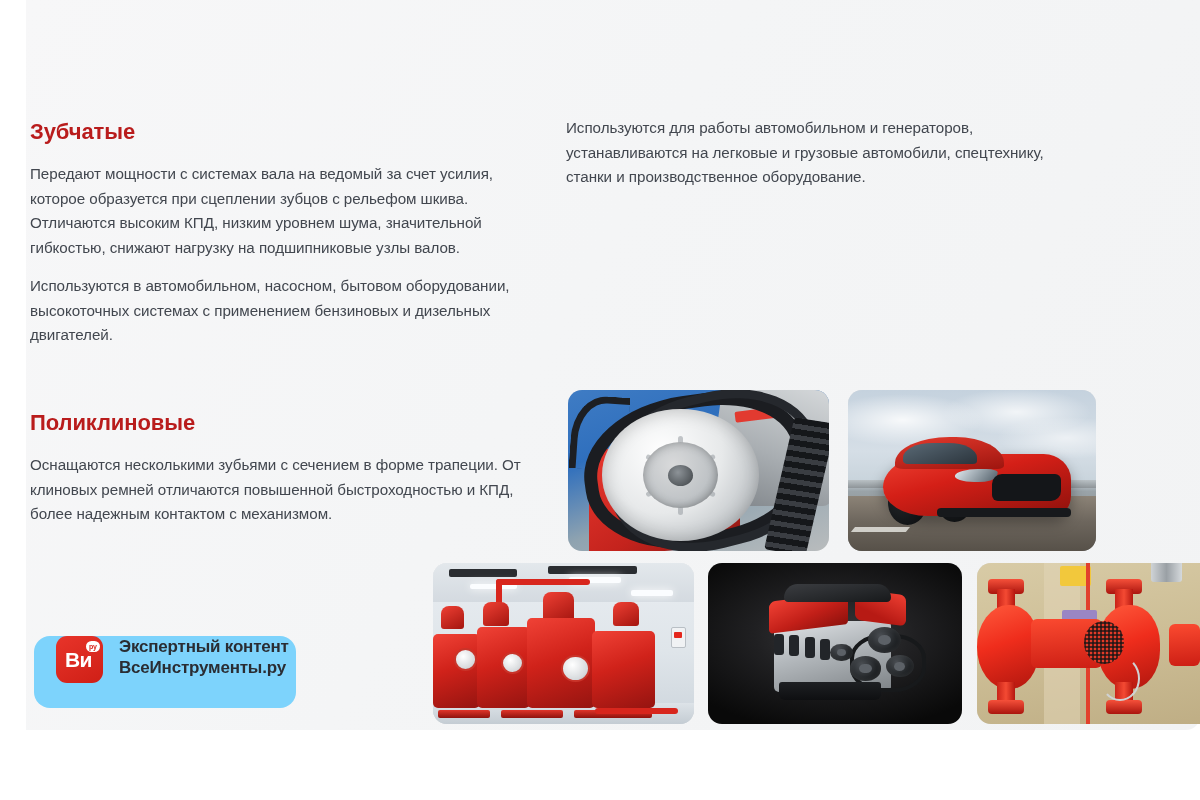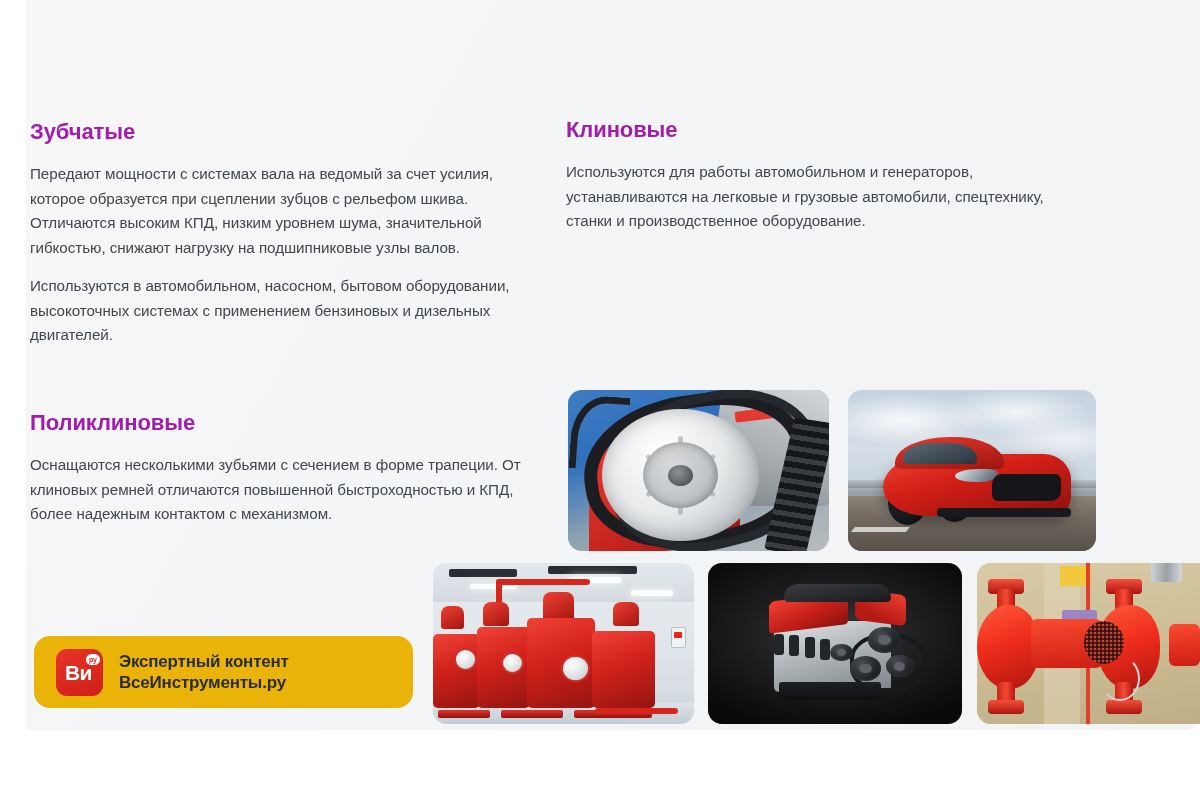--- a/index.html
+++ b/index.html
@@ -61,21 +61,21 @@
     left: 30px;
     top: 372px;
     width: 500px;
     margin-top: 37px;
   }
 
   .sec-head {
     font-size: 22px;
     line-height: 28px;
     font-weight: bold;
-    color: #a21caf;
+    color: #b91c1c;
     margin-bottom: 16px;
     letter-spacing: -0.1px;
   }
 
   .para {
     font-size: 15.2px;
     line-height: 24.5px;
     color: #42474f;
     margin-bottom: 14px;
     letter-spacing: -0.05px;
@@ -352,24 +352,24 @@
   }
   .chrome-top {
     position: absolute; right: 8%; top: 0; width: 14%; height: 12%;
     background: linear-gradient(90deg,#cfd3d6,#9aa0a5,#d5d9dc); border-radius: 0 0 3px 3px;
   }
 
   
   .badge {
     position: absolute;
     left: 34px; top: 636px;
-    width: 379px; height: 72px;
-    background: #eab308;
+    width: 262px; height: 72px;
+    background: #7dd3fc;
     border-radius: 16px;
-    display: flex; align-items: center;
+    display: flex; 
     padding-left: 22px;
   }
   .badge-logo {
     width: 47px; height: 47px;
     border-radius: 11px;
     background: linear-gradient(150deg,#e8342a 0%, #cf1f16 100%);
     position: relative;
     flex: 0 0 auto;
     display: flex; align-items: center; justify-content: center;
   }
@@ -397,21 +397,20 @@
   <div class="surface"></div>
 
 
   <div class="col-left">
     <div class="sec-head">Зубчатые</div>
     <p class="para">Передают мощности с системах вала на ведомый за счет усилия, которое образуется при сцеплении зубцов с рельефом шкива. Отличаются высоким КПД, низким уровнем шума, значительной гибкостью, снижают нагрузку на подшипниковые узлы валов.</p>
     <p class="para">Используются в автомобильном, насосном, бытовом оборудовании, высокоточных системах с применением бензиновых и дизельных двигателей.</p>
   </div>
 
   <div class="col-right">
-    <div class="sec-head">Клиновые</div>
     <p class="para">Используются для работы автомобильном и генераторов, устанавливаются на легковые и грузовые автомобили, спецтехнику, станки и производственное оборудование.</p>
   </div>
 
   <div class="col-left-2">
     <div class="sec-head">Поликлиновые</div>
     <p class="para">Оснащаются несколькими зубьями с сечением в форме трапеции. От клиновых ремней отличаются повышенной быстроходностью и КПД, более надежным контактом с механизмом.</p>
   </div>
 
   <div class="tile" style="left:568px; top:390px; width:261px; height:161px;">
     <div class="scene belt-bg">

